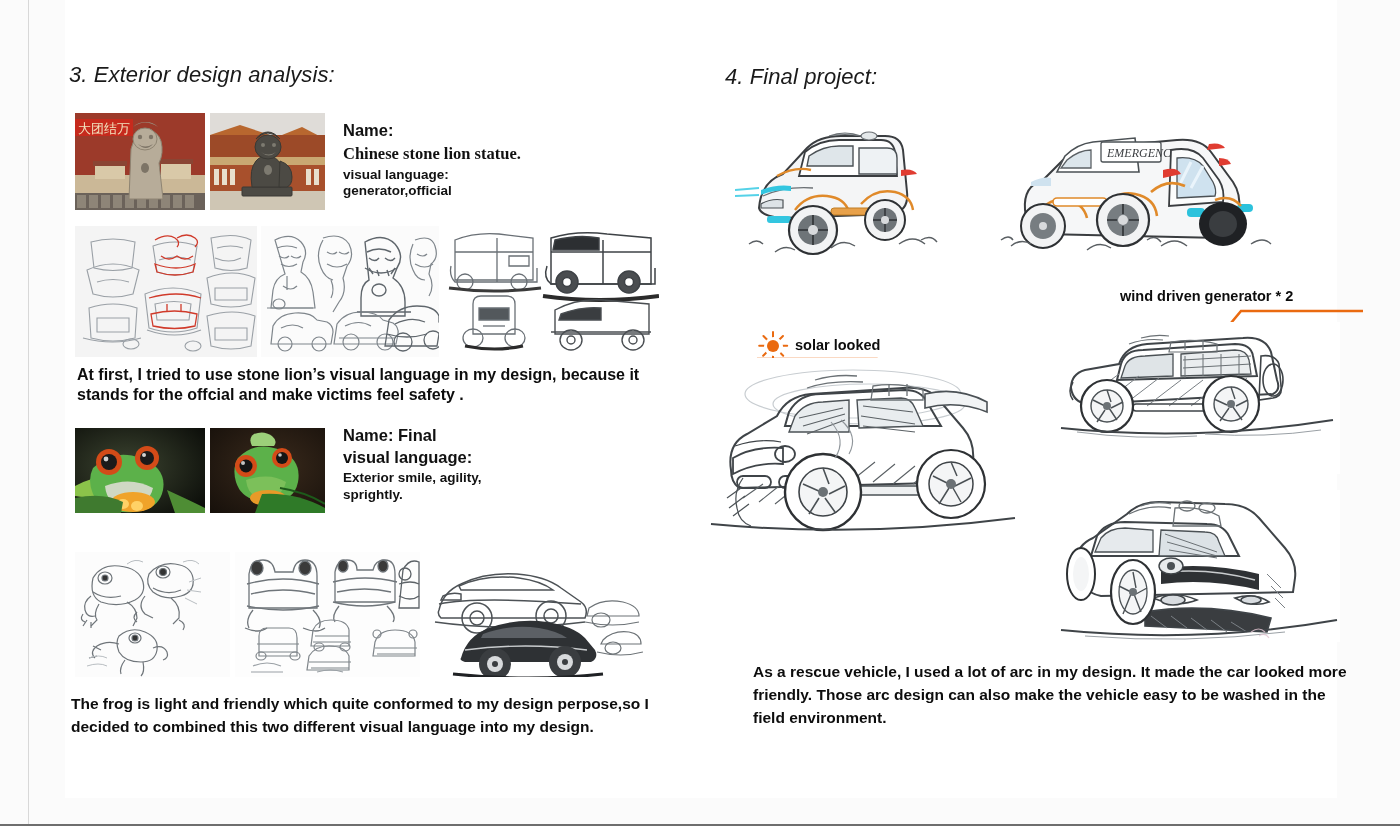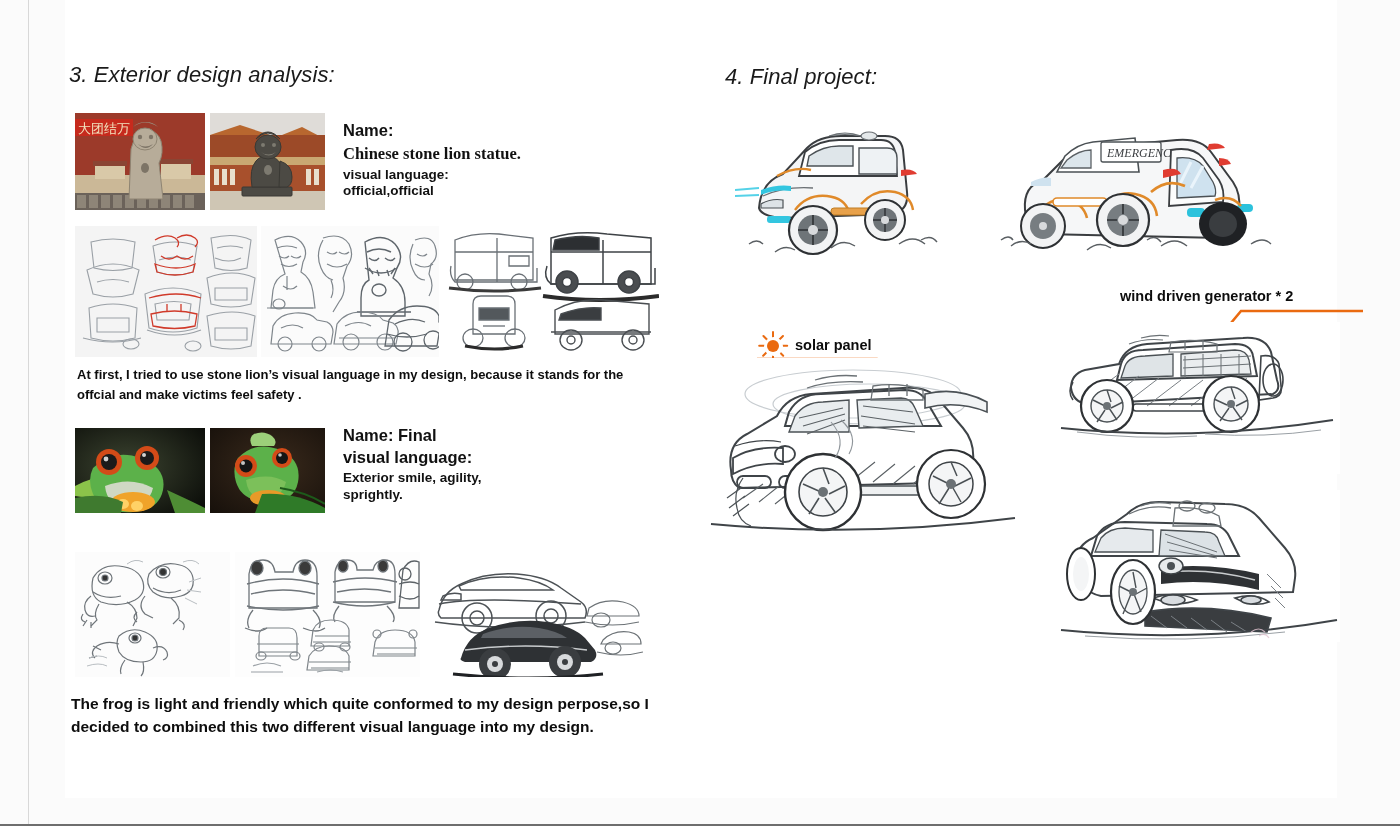--- a/index.html
+++ b/index.html
@@ -26,21 +26,21 @@
   #h-right{left:660px;top:64px;}
 
   
   .photo{position:absolute;overflow:hidden;background:#14b8a6;}
   .caption{position:absolute;color:#111;}
   .cap-l1{font-size:16.5px;font-weight:bold;line-height:21px;}
   .cap-l2{font-size:13.5px;font-weight:bold;line-height:18px;}
   .para{
     position:absolute;color:#0d0d0d;font-weight:bold;
   }
-  .para-sm{font-size:13px;line-height:20px;}
+  .para-sm{font-size:16px;line-height:20px;}
   .para-lg{font-size:15.5px;line-height:23px;}
 
   .sketchbox{position:absolute;overflow:hidden;}
 
   
   .anno-label{
     position:absolute;font-size:14.5px;font-weight:bold;color:#0d0d0d;white-space:nowrap;
   }
   .lead{position:absolute;}
 
@@ -134,21 +134,21 @@
           <circle cx="64" cy="32" r="2"></circle>
         <path d="M51 39 q7 5 15 0 q-7 7 -15 0"></path>
         <ellipse cx="58" cy="57" rx="4" ry="5"></ellipse>
       </g>
     </svg>
   </div>
 
   <div class="caption cap-l1" style="left:278px;top:120px;">Name:</div>
   <div class="caption cap-l1" style="left:278px;top:143px;font-family:Liberation Serif, serif;">Chinese stone lion statue.</div>
   <div class="caption cap-l2" style="left:278px;top:166px;">visual language:</div>
-  <div class="caption cap-l2" style="left:278px;top:182px;">official,official</div>
+  <div class="caption cap-l2" style="left:278px;top:182px;">generator,official</div>
 
   <div class="sketchbox" style="left:10px;top:226px;width:182px;height:131px;">
     <svg width="182" height="131" viewBox="0 0 182 131">
       <rect width="182" height="131" fill="#f4f4f4"></rect>
       <g fill="none" stroke="#9aa0a6" stroke-width="1.1">
         <path d="M16 16 q22 -6 44 0 l-3 26 q-19 5 -38 0 z"></path>
         <path d="M12 44 q26 -12 52 0 l-6 24 q-20 6 -40 0 z"></path>
         <path d="M22 56 q16 -5 32 0"></path>
         <path d="M14 82 q24 -8 48 0 l-2 30 q-22 6 -44 0 z"></path>
         <path d="M22 92 h32 v14 h-32 z"></path>
@@ -574,21 +574,21 @@
   </div>
 
   <div class="sun" style="left:693px;top:331px;">
     <div class="ray r0"></div>
       <div class="ray r1"></div>
       <div class="ray r2"></div>
       <div class="ray r3"></div>
     <div class="mask"></div>
     <div class="core"></div>
   </div>
-  <div class="anno-label" style="left:730px;top:337px;">solar panel</div>
+  <div class="anno-label" style="left:730px;top:337px;">solar looked</div>
   <div class="lead" style="left:690px;top:352px;width:200px;height:62px;">
     <svg width="200" height="62" viewBox="0 0 200 62">
       <path d="M2 7 L122 7 L166 55" fill="none" stroke="#ea6a10" stroke-width="2.6"></path>
     </svg>
   </div>
 
   <div class="anno-label" style="left:1055px;top:288px;text-align:center;">wind driven generator * 2</div>
   <div class="lead" style="left:1050px;top:305px;width:250px;height:60px;">
     <svg width="250" height="60" viewBox="0 0 250 60">
       <path d="M248 6 L126 6 L86 54" fill="none" stroke="#ea6a10" stroke-width="2.6"></path>
@@ -754,14 +754,15 @@
       <path d="M6 140 q140 14 276 -10" fill="none" stroke="#3f4448" stroke-width="2"></path>
       <g fill="none" stroke="#9aa0a5" stroke-width="1">
         <path d="M30 146 q100 8 200 -4"></path>
       </g>
       <g fill="none" stroke="#e4c6d2" stroke-width="1.2" opacity=".8">
         <path d="M196 142 q8 -6 14 0 M204 146 q6 -4 10 2"></path>
       </g>
     </svg>
   </div>
 
+  <div class="para para-lg" style="left:688px;top:660px;width:595px;">As a rescue vehicle, I used a lot of arc in my design. It made the car looked more friendly. Those arc design can also make the vehicle easy to be washed in the field environment.</div>
 
 </div>
 
 </body></html>

